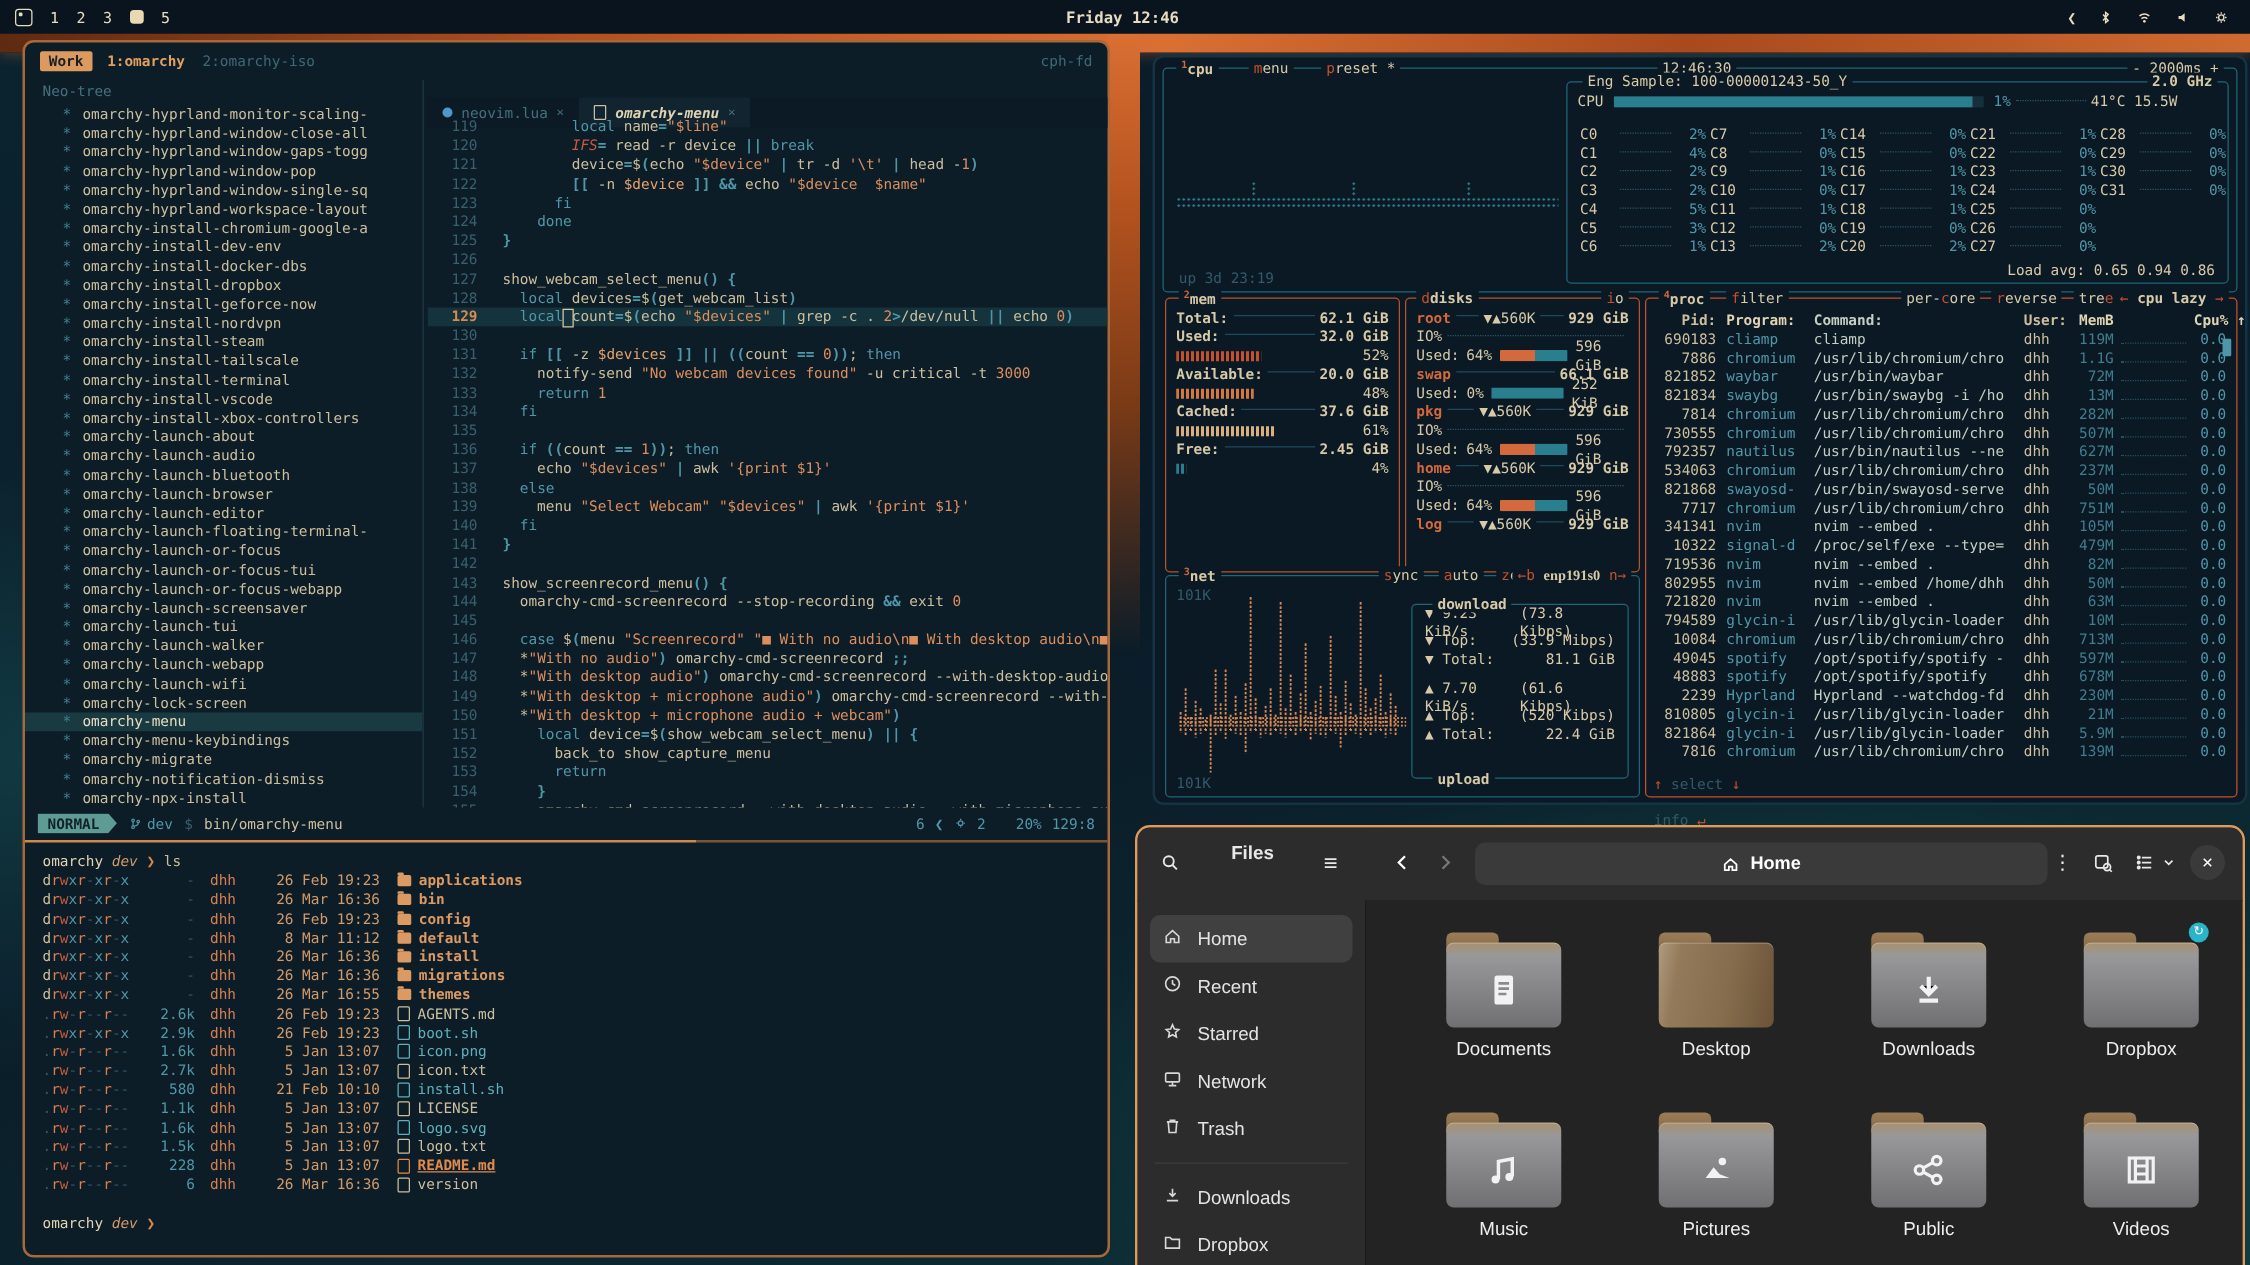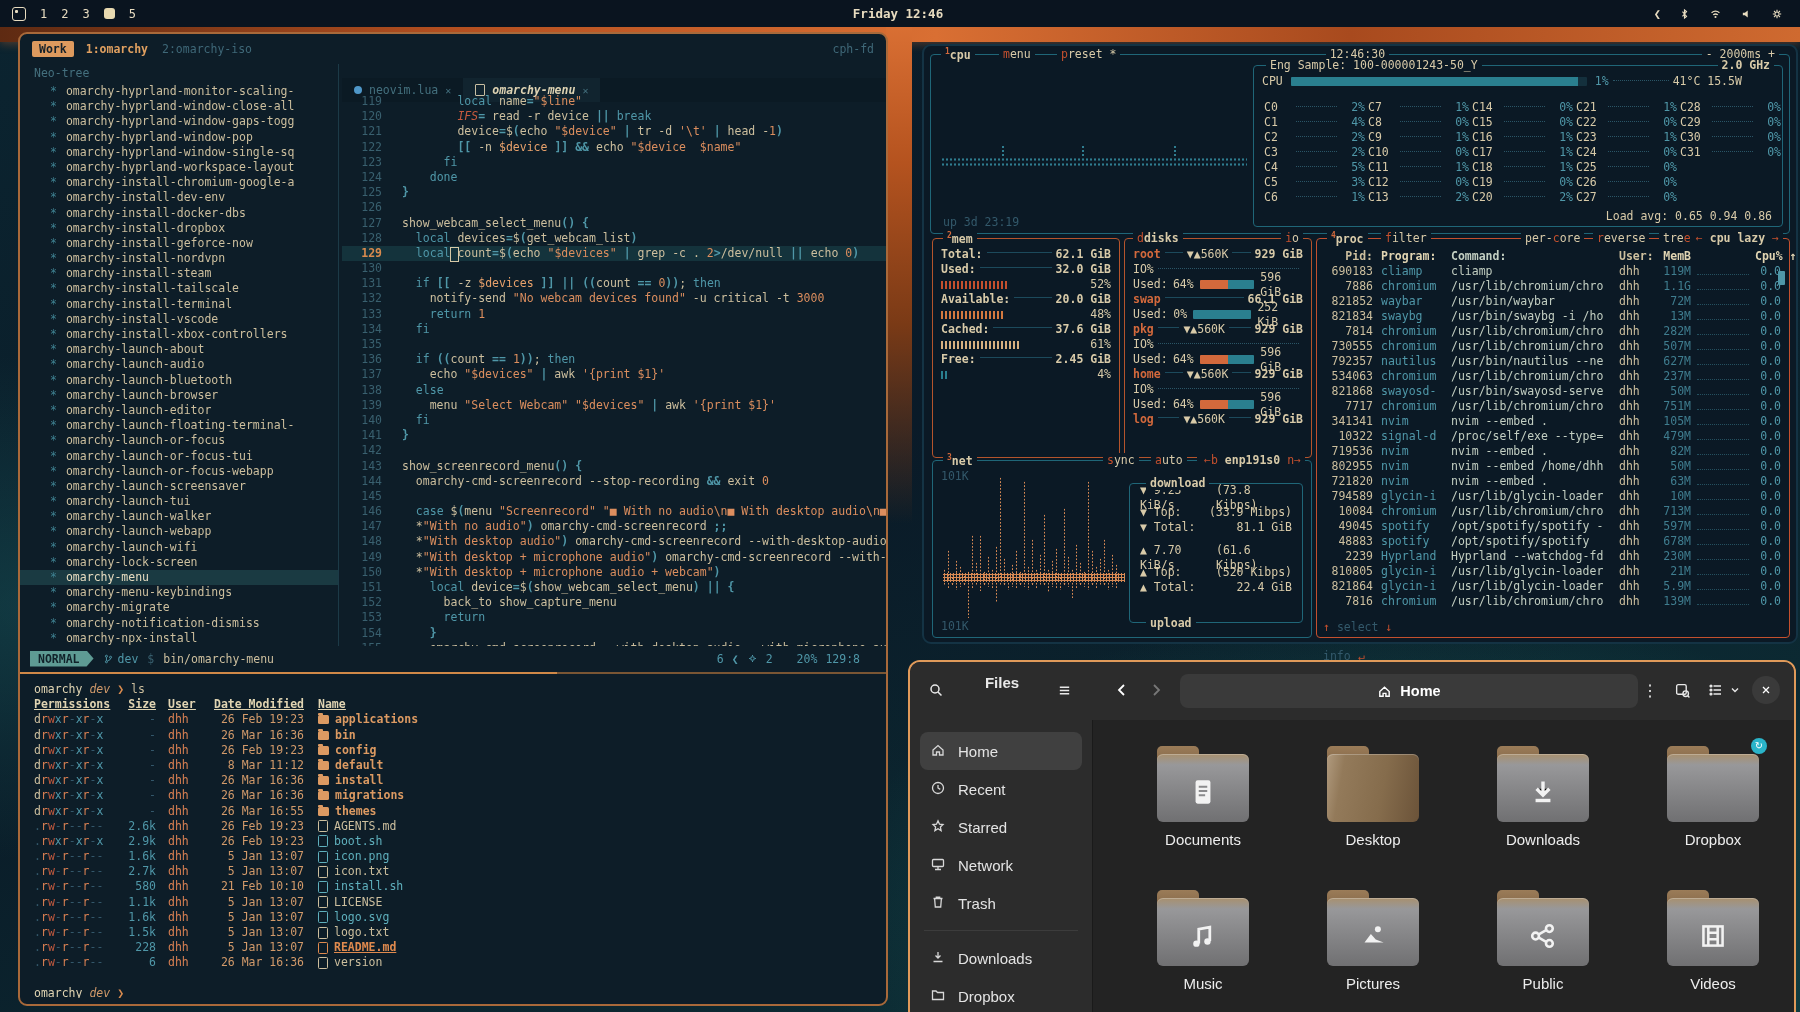--- a/index.html
+++ b/index.html
@@ -64,21 +64,21 @@
   .code-row.cur{background:#14333c;}
   .code-row.cur .ln{color:#d98b4e;font-weight:bold;}
   .cursor{position:absolute;left:calc(60px + 7ch);top:1px;width:1ch;height:13px;border:1px solid #d7c9a7;}
   .c-kw{color:#4f97a8;}
   .c-str{color:#dc8e5e;}
   .c-var{color:#e8a16b;}
   .c-num{color:#dc8e5e;}
   .c-op{color:#4f97a8;font-weight:bold;}
   .c-ifs{color:#c45a3e;font-style:italic;}
 
-  .statusline{position:absolute;left:0;right:16px;bottom:336px;height:19px;display:flex;align-items:center;gap:9px;padding:0 10px;color:#4f97a8;}
+  .statusline{position:absolute;left:0;right:0;bottom:336px;height:19px;display:flex;align-items:center;gap:9px;padding:0 10px;color:#4f97a8;}
   .mode{background:#5e9b94;color:#11222a;font-weight:bold;padding:0 8px;height:16px;line-height:16px;
     clip-path:polygon(0 0,calc(100% - 7px) 0,100% 50%,calc(100% - 7px) 100%,0 100%);padding-right:14px;}
   .sl-branch{display:flex;align-items:center;gap:4px;color:#4f97a8;}
   .sl-dollar{color:#39606f;}
   .sl-file{color:#cdbf9e;}
   .sl-right{margin-left:auto;display:flex;align-items:center;gap:8px;color:#4f97a8;}
   .pane-sep{position:absolute;left:0;right:0;bottom:330px;height:2px;
     background:linear-gradient(90deg,#d08948 0,#d08948 62%,#7a5634 62%,#7a5634 100%);}
 
   .shell{position:absolute;left:14px;right:8px;bottom:6px;top:648px;overflow:hidden;}
@@ -338,21 +338,20 @@
         </svg>
       <span>2</span>
       <span style="width:8px"></span>
       <span>20%</span>
       <span>129:8</span>
     </span>
   </div>
   <div class="pane-sep"></div>
   <div class="shell" id="shell">
       <div class="sh-row"><span class="prompt-user">omarchy</span><span> </span><span class="prompt-branch">dev</span><span> </span><span class="prompt-arrow">❯</span><span> ls</span></div>
-      <div class="sh-row sh-head"><span class="sh-perm"><span>Permissions</span></span><span class="sh-size"><span>Size</span></span><span class="sh-user"><span>User</span></span><span class="sh-date" style="text-align:left;"><span>Date Modified</span></span><span class="sh-name"><span>Name</span></span></div>
       <div class="sh-row"><span class="sh-perm"><span class="pc-d">d</span><span class="pc-r">r</span><span class="pc-w">w</span><span class="pc-x">x</span><span class="pc-r">r</span><span class="pc-dash">-</span><span class="pc-x">x</span><span class="pc-r">r</span><span class="pc-dash">-</span><span class="pc-x">x</span></span><span class="sh-size pc-dash">-</span><span class="sh-user">dhh</span><span class="sh-date">26 Feb 19:23</span><span class="sh-name t-dir"><span class="fic dir"></span>applications</span></div>
       <div class="sh-row"><span class="sh-perm"><span class="pc-d">d</span><span class="pc-r">r</span><span class="pc-w">w</span><span class="pc-x">x</span><span class="pc-r">r</span><span class="pc-dash">-</span><span class="pc-x">x</span><span class="pc-r">r</span><span class="pc-dash">-</span><span class="pc-x">x</span></span><span class="sh-size pc-dash">-</span><span class="sh-user">dhh</span><span class="sh-date">26 Mar 16:36</span><span class="sh-name t-dir"><span class="fic dir"></span>bin</span></div>
       <div class="sh-row"><span class="sh-perm"><span class="pc-d">d</span><span class="pc-r">r</span><span class="pc-w">w</span><span class="pc-x">x</span><span class="pc-r">r</span><span class="pc-dash">-</span><span class="pc-x">x</span><span class="pc-r">r</span><span class="pc-dash">-</span><span class="pc-x">x</span></span><span class="sh-size pc-dash">-</span><span class="sh-user">dhh</span><span class="sh-date">26 Feb 19:23</span><span class="sh-name t-dir"><span class="fic dir"></span>config</span></div>
       <div class="sh-row"><span class="sh-perm"><span class="pc-d">d</span><span class="pc-r">r</span><span class="pc-w">w</span><span class="pc-x">x</span><span class="pc-r">r</span><span class="pc-dash">-</span><span class="pc-x">x</span><span class="pc-r">r</span><span class="pc-dash">-</span><span class="pc-x">x</span></span><span class="sh-size pc-dash">-</span><span class="sh-user">dhh</span><span class="sh-date">8 Mar 11:12</span><span class="sh-name t-dir"><span class="fic dir"></span>default</span></div>
       <div class="sh-row"><span class="sh-perm"><span class="pc-d">d</span><span class="pc-r">r</span><span class="pc-w">w</span><span class="pc-x">x</span><span class="pc-r">r</span><span class="pc-dash">-</span><span class="pc-x">x</span><span class="pc-r">r</span><span class="pc-dash">-</span><span class="pc-x">x</span></span><span class="sh-size pc-dash">-</span><span class="sh-user">dhh</span><span class="sh-date">26 Mar 16:36</span><span class="sh-name t-dir"><span class="fic dir"></span>install</span></div>
       <div class="sh-row"><span class="sh-perm"><span class="pc-d">d</span><span class="pc-r">r</span><span class="pc-w">w</span><span class="pc-x">x</span><span class="pc-r">r</span><span class="pc-dash">-</span><span class="pc-x">x</span><span class="pc-r">r</span><span class="pc-dash">-</span><span class="pc-x">x</span></span><span class="sh-size pc-dash">-</span><span class="sh-user">dhh</span><span class="sh-date">26 Mar 16:36</span><span class="sh-name t-dir"><span class="fic dir"></span>migrations</span></div>
       <div class="sh-row"><span class="sh-perm"><span class="pc-d">d</span><span class="pc-r">r</span><span class="pc-w">w</span><span class="pc-x">x</span><span class="pc-r">r</span><span class="pc-dash">-</span><span class="pc-x">x</span><span class="pc-r">r</span><span class="pc-dash">-</span><span class="pc-x">x</span></span><span class="sh-size pc-dash">-</span><span class="sh-user">dhh</span><span class="sh-date">26 Mar 16:55</span><span class="sh-name t-dir"><span class="fic dir"></span>themes</span></div>
       <div class="sh-row"><span class="sh-perm"><span class="pc-dot">.</span><span class="pc-r">r</span><span class="pc-w">w</span><span class="pc-dash">-</span><span class="pc-r">r</span><span class="pc-dash">-</span><span class="pc-dash">-</span><span class="pc-r">r</span><span class="pc-dash">-</span><span class="pc-dash">-</span></span><span class="sh-size">2.6k</span><span class="sh-user">dhh</span><span class="sh-date">26 Feb 19:23</span><span class="sh-name t-md"><span class="fic file"></span>AGENTS.md</span></div>
       <div class="sh-row"><span class="sh-perm"><span class="pc-dot">.</span><span class="pc-r">r</span><span class="pc-w">w</span><span class="pc-x">x</span><span class="pc-r">r</span><span class="pc-dash">-</span><span class="pc-x">x</span><span class="pc-r">r</span><span class="pc-dash">-</span><span class="pc-x">x</span></span><span class="sh-size">2.9k</span><span class="sh-user">dhh</span><span class="sh-date">26 Feb 19:23</span><span class="sh-name t-sh"><span class="fic file"></span>boot.sh</span></div>
       <div class="sh-row"><span class="sh-perm"><span class="pc-dot">.</span><span class="pc-r">r</span><span class="pc-w">w</span><span class="pc-dash">-</span><span class="pc-r">r</span><span class="pc-dash">-</span><span class="pc-dash">-</span><span class="pc-r">r</span><span class="pc-dash">-</span><span class="pc-dash">-</span></span><span class="sh-size">1.6k</span><span class="sh-user">dhh</span><span class="sh-date">5 Jan 13:07</span><span class="sh-name t-media"><span class="fic file"></span>icon.png</span></div>
@@ -711,21 +710,21 @@
           <span class="bval" style="font-weight:bold;">929 GiB</span>
         </div>
       </div>
   </div>
 
   <div class="bbox" style="left:8px;top:414px;width:378px;height:176px;">
     <span class="blabel" style="left:10px;"><sup>3</sup><span>net</span></span>
     <span class="bbtn" style="left:170px;"><b>s</b><span>ync</span></span>
     <span class="bbtn" style="left:218px;"><b>a</b><span>uto</span></span>
     <span class="bbtn" style="left:264px;"><b>z</b><span>ero</span></span>
-    <span class="bbtn" style="right:6px;"><b>←b</b> <span style="font-weight:bold;">enp191s0</span> <b>n→</b></span>
+    <span class="bbtn" style="right:6px;"><b>←b</b> <span style="font-weight:bold;font-family:Liberation Serif, serif;">enp191s0</span> <b>n→</b></span>
     <span class="bdim" style="position:absolute;left:8px;top:8px;">101K</span>
     <span class="bdim" style="position:absolute;left:8px;bottom:4px;">101K</span>
     <div class="net-graph">
       <div class="ng-up" id="ng-up">
           <span class="ng-col" style="height: 12%;"></span>
           <span class="ng-col" style="height: 30%;"></span>
           <span class="ng-col" style="height: 8%;"></span>
           <span class="ng-col" style="height: 20%;"></span>
           <span class="ng-col" style="height: 14%;"></span>
           <span class="ng-col" style="height: 6%;"></span>

